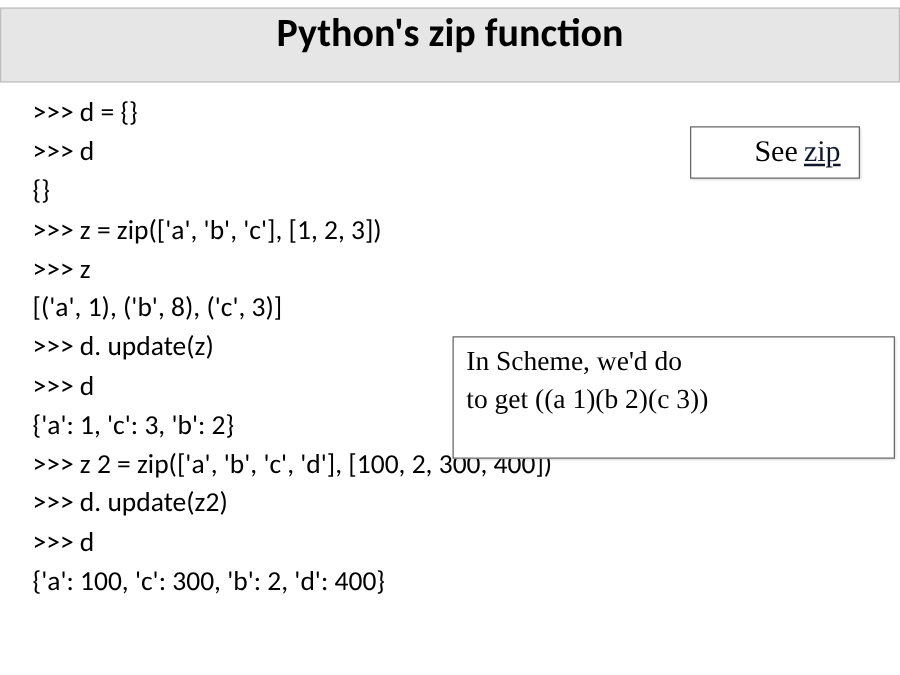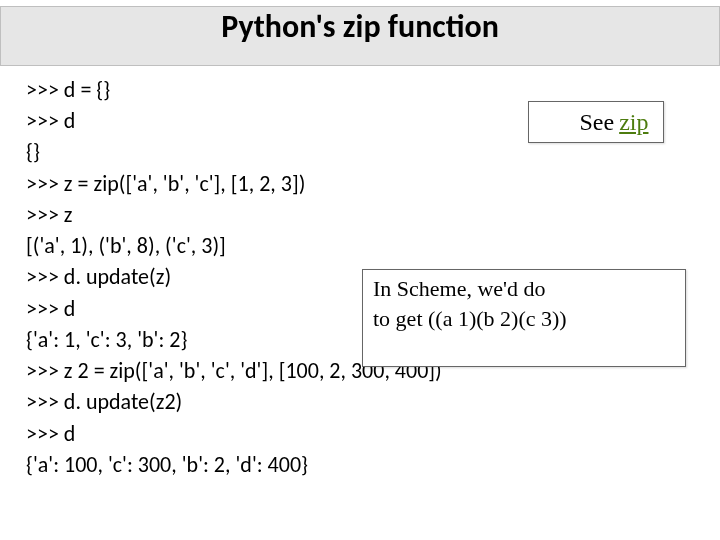--- a/index.html
+++ b/index.html
@@ -32,43 +32,43 @@
   .code-line {
     font-size: 22px;
     line-height: 1.42;
     color: #000;
     white-space: pre;
     font-family: Calibri, "Segoe UI", Arial, sans-serif;
   }
   .see-zip-box {
     position: absolute;
     top: 101px;
-    right: 56px;
+    right: 32px;
     width: 136px;
     height: 42px;
     border: 1px solid #666;
     background: #fff;
     display: flex;
     align-items: center;
     justify-content: center;
     font-family: "Times New Roman", Times, serif;
     font-size: 24px;
     box-shadow: 1px 1px 2px rgba(0,0,0,0.15);
     padding-left: 36px;
   }
   .see-zip-box a {
-    color: #4d7c0f;
+    color: #0f172a;
     text-decoration: underline;
     margin-left: 5px;
   }
   .scheme-box {
     position: absolute;
     top: 269px;
     left: 362px;
-    width: 324px;
+    width: 354px;
     height: 98px;
     border: 1px solid #666;
     background: #fff;
     padding: 4px 10px;
     font-family: "Times New Roman", Times, serif;
     font-size: 22px;
     line-height: 1.35;
     box-shadow: 1px 1px 2px rgba(0,0,0,0.15);
   }
 </style>

